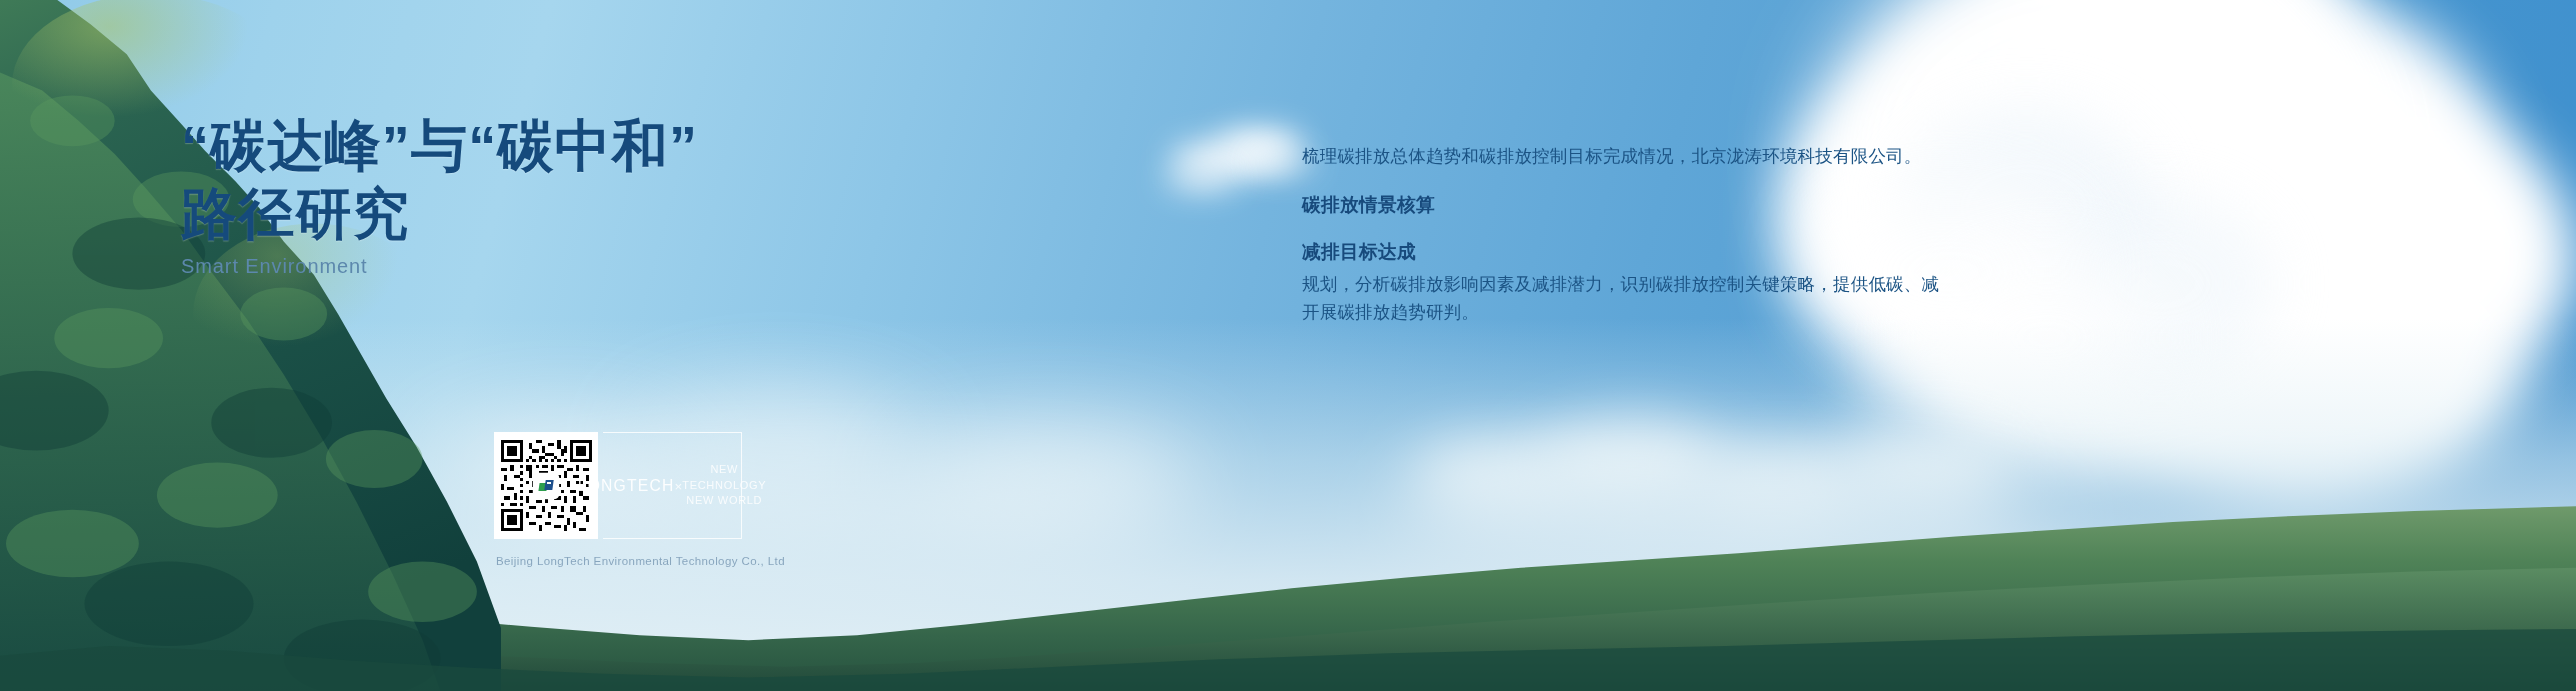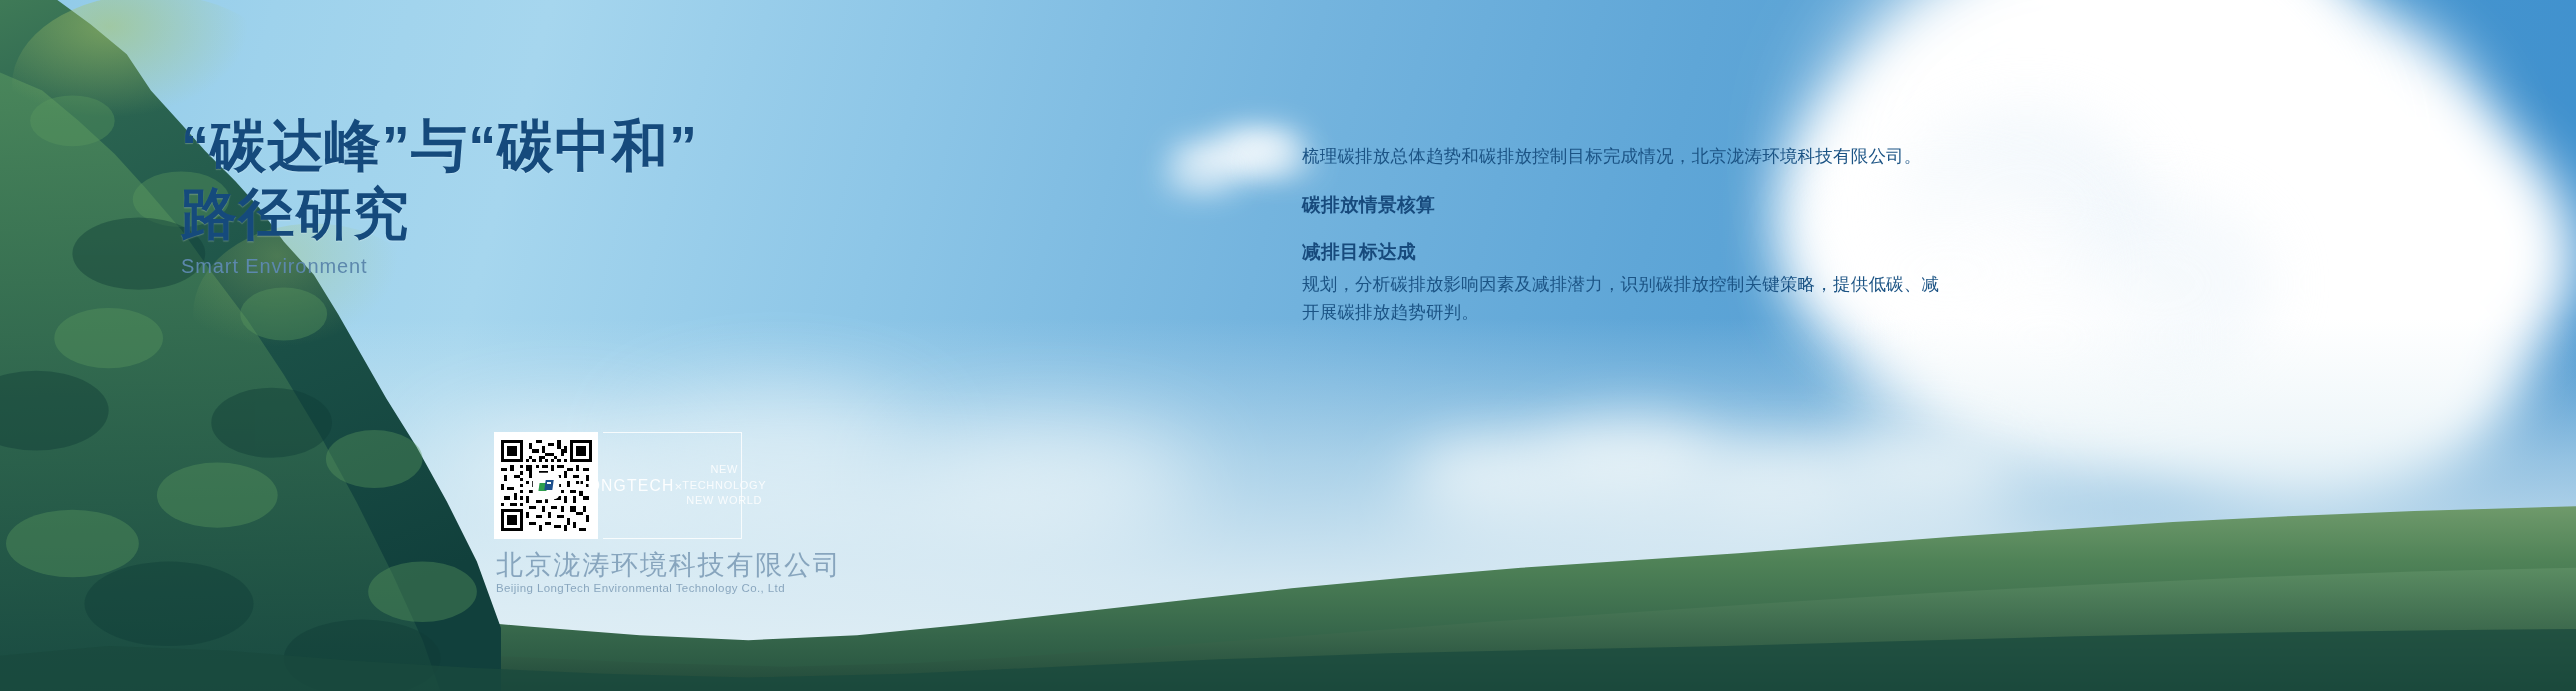--- a/index.html
+++ b/index.html
@@ -421,21 +421,20 @@
       <div class="bpx">×</div>
       <div class="bp2">
         <div>NEW</div>
         <div>TECHNOLOGY</div>
         <div>NEW WORLD</div>
       </div>
     </div>
   </div>
 
   <div class="watermark">
-    <div class="wm-cn">北京泷涛环境科技有限公司</div>
     <div class="wm-en">Beijing LongTech Environmental Technology Co., Ltd</div>
   </div>
 
   <div class="content">
 
     <div class="sec">
       <div class="sec-body">
         <div>梳理碳排放总体趋势和碳排放控制目标完成情况，北京泷涛环境科技有限公司。</div>
       </div>
     </div>

